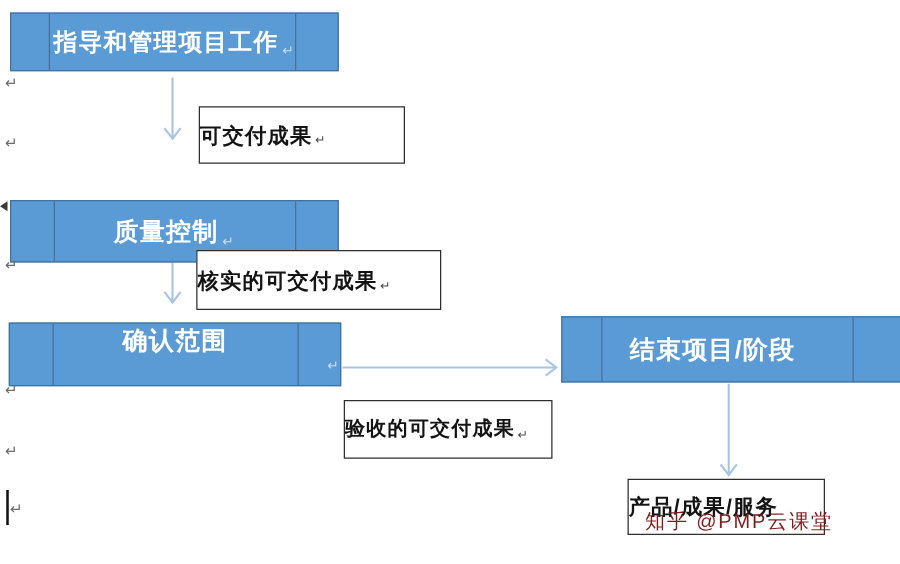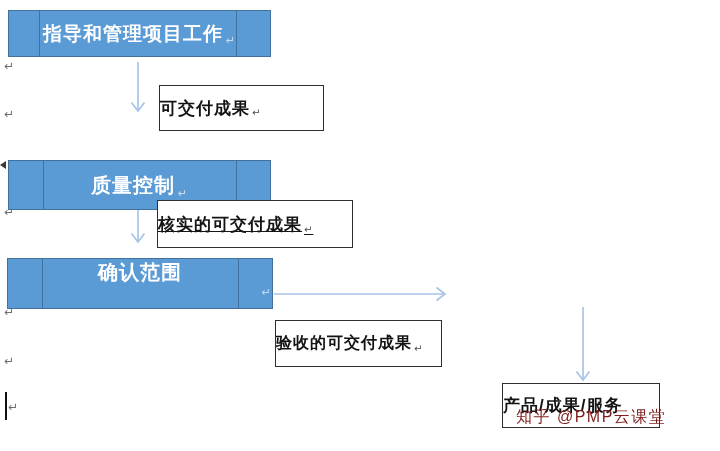--- a/index.html
+++ b/index.html
@@ -111,32 +111,37 @@
     <span class="mk-dark">↵</span>
   </div>
 
   <div class="pnode" style="left:8px;top:138px;width:263px;height:50px;font-size:20px;margin-top:22px;">
     <i class="div-l" style="left:34px;"></i>
     <i class="div-r"></i>
     <span>质量控制</span>
     <span class="mk-light">↵</span>
   </div>
 
-  <div class="anode" style="left:157px;top:200px;width:196px;height:48px;text-decoration:underline;">
+  <div class="anode" style="left:157px;top:200px;width:196px;height:48px;">
     <span>核实的可交付成果</span>
     <span class="mk-dark">↵</span>
   </div>
 
   <div class="pnode" style="left:7px;top:258px;width:266px;height:51px;font-size:20px;flex-direction:column;">
     <i class="div-l" style="left:34px;"></i>
     <i class="div-r"></i>
     <span>确认范围</span>
     <span class="mk-light">↵</span>
   </div>
 
+  <div class="pnode" style="left:449px;top:253px;width:271px;height:53px;font-size:20px;border-right:none;">
+    <i class="div-l" style="left:31px;"></i>
+    <i class="div-r" style="right:37px;"></i>
+    <span style="margin-right:30px;">结束项目/阶段</span>
+  </div>
 
   <div class="anode" style="left:275px;top:320px;width:167px;height:47px;font-size:16px;">
     <span>验收的可交付成果</span>
     <span class="mk-dark">↵</span>
   </div>
 
   <div class="anode" style="left:502px;top:383px;width:158px;height:45px;">
     <span>产品/成果/服务</span>
   </div>
 

